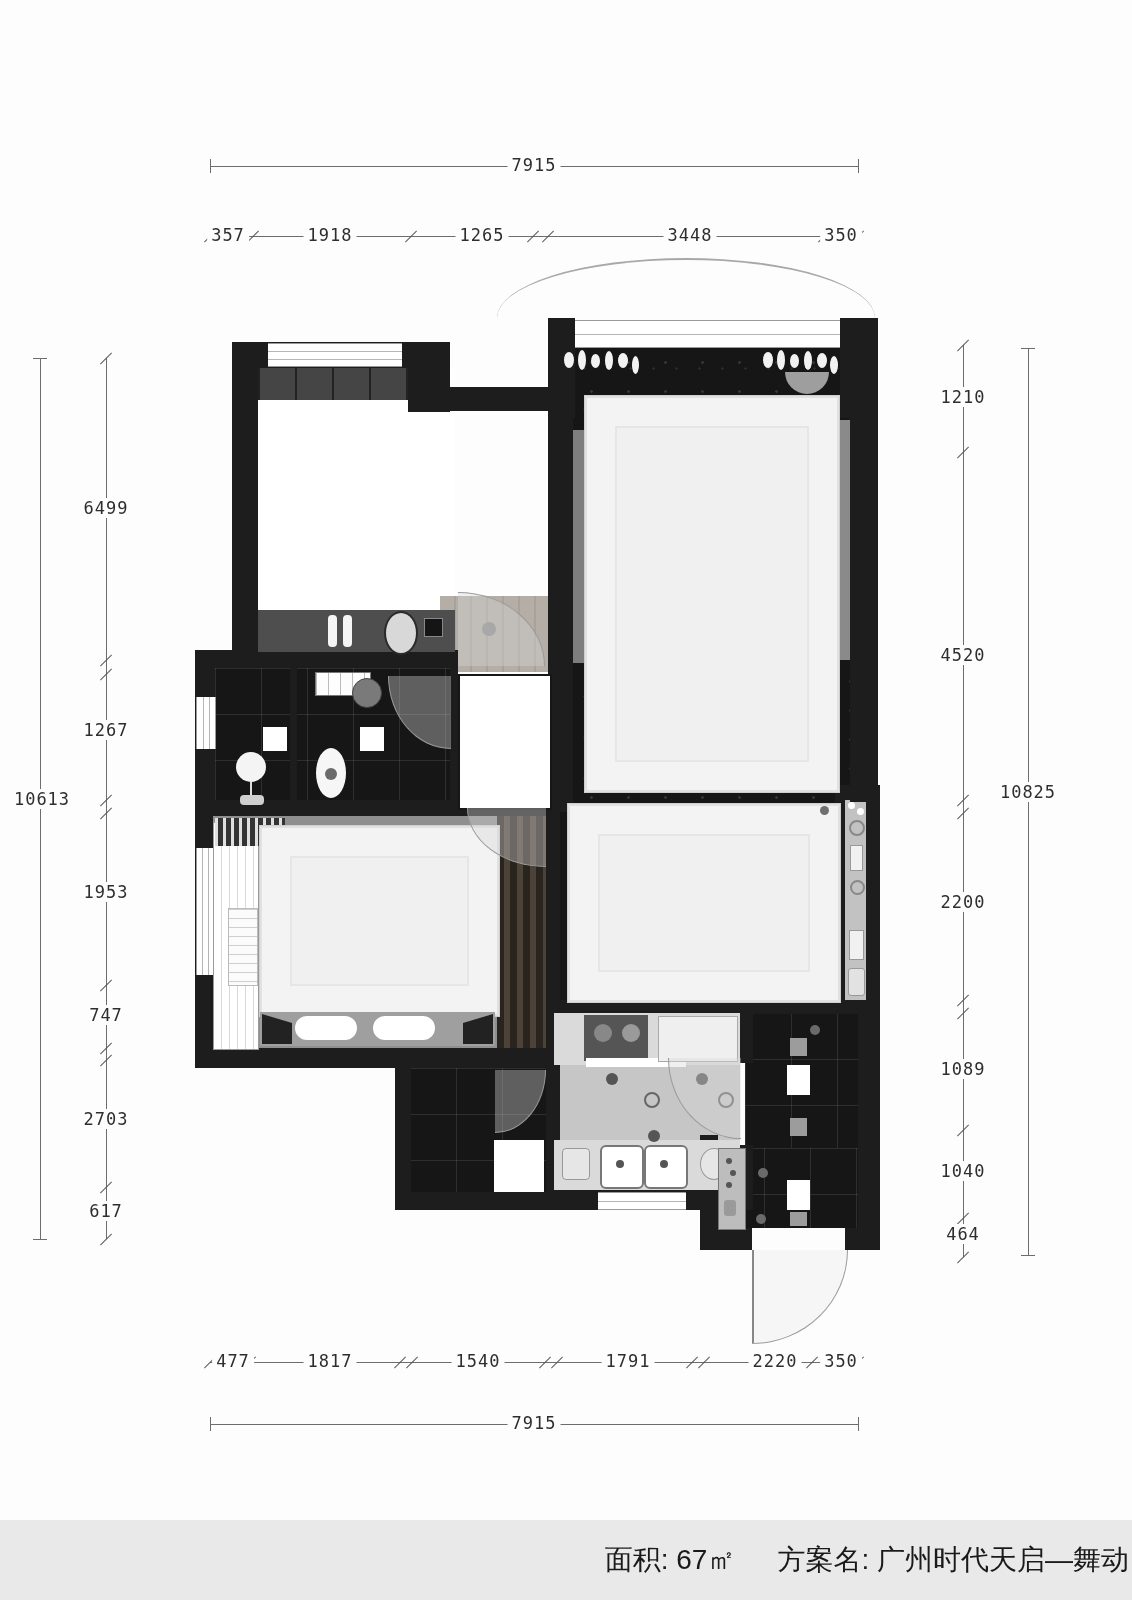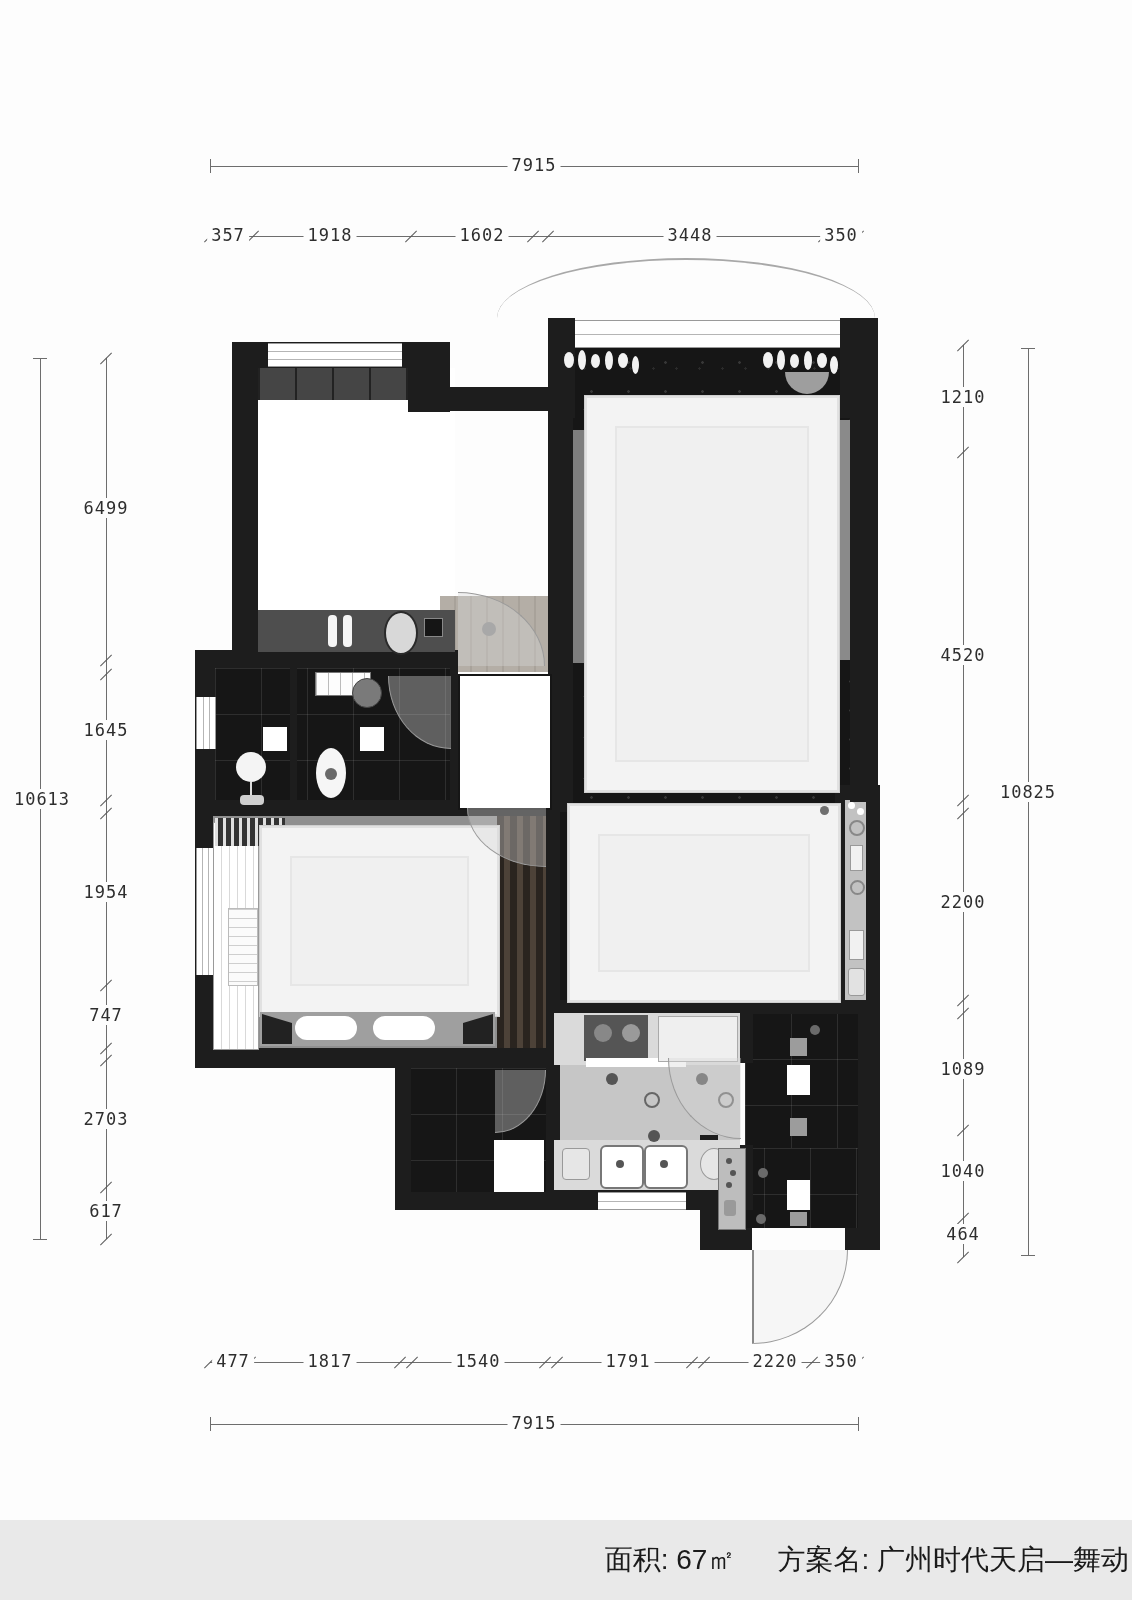--- a/index.html
+++ b/index.html
@@ -65,21 +65,21 @@
   <div class="dlh" style="left:210px;top:236px;width:648px"></div>
   <div class="slant" style="left:202px;top:236px"></div>
   <div class="slant" style="left:245px;top:236px"></div>
   <div class="slant" style="left:403px;top:236px"></div>
   <div class="slant" style="left:525px;top:236px"></div>
   <div class="slant" style="left:540px;top:236px"></div>
   <div class="slant" style="left:816px;top:236px"></div>
   <div class="slant" style="left:850px;top:236px"></div>
   <span class="dimlab" style="left:228px;top:236px">357</span>
   <span class="dimlab" style="left:330px;top:236px">1918</span>
-  <span class="dimlab" style="left:482px;top:236px">1602</span>
+  <span class="dimlab" style="left:482px;top:236px">1265</span>
   <span class="dimlab" style="left:690px;top:236px">3448</span>
   <span class="dimlab" style="left:841px;top:236px">350</span>
 
   <div class="big-arc" style="left:497px;top:258px;width:378px;height:58px"></div>
 
   <div class="dlh" style="left:210px;top:1362px;width:648px"></div>
   <div class="slant" style="left:202px;top:1362px"></div>
   <div class="slant" style="left:242px;top:1362px"></div>
   <div class="slant" style="left:392px;top:1362px"></div>
   <div class="slant" style="left:404px;top:1362px"></div>
@@ -111,22 +111,22 @@
   <div class="slant" style="left:98px;top:660px"></div>
   <div class="slant" style="left:98px;top:674px"></div>
   <div class="slant" style="left:98px;top:800px"></div>
   <div class="slant" style="left:98px;top:813px"></div>
   <div class="slant" style="left:98px;top:985px"></div>
   <div class="slant" style="left:98px;top:1048px"></div>
   <div class="slant" style="left:98px;top:1060px"></div>
   <div class="slant" style="left:98px;top:1187px"></div>
   <div class="slant" style="left:98px;top:1239px"></div>
   <span class="dimlab" style="left:106px;top:509px">6499</span>
-  <span class="dimlab" style="left:106px;top:731px">1645</span>
-  <span class="dimlab" style="left:106px;top:893px">1954</span>
+  <span class="dimlab" style="left:106px;top:731px">1267</span>
+  <span class="dimlab" style="left:106px;top:893px">1953</span>
   <span class="dimlab" style="left:106px;top:1016px">747</span>
   <span class="dimlab" style="left:106px;top:1120px">2703</span>
   <span class="dimlab" style="left:106px;top:1212px">617</span>
 
   <div class="dlv" style="left:963px;top:345px;height:912px"></div>
   <div class="slant" style="left:955px;top:345px"></div>
   <div class="slant" style="left:955px;top:452px"></div>
   <div class="slant" style="left:955px;top:800px"></div>
   <div class="slant" style="left:955px;top:813px"></div>
   <div class="slant" style="left:955px;top:1000px"></div>

